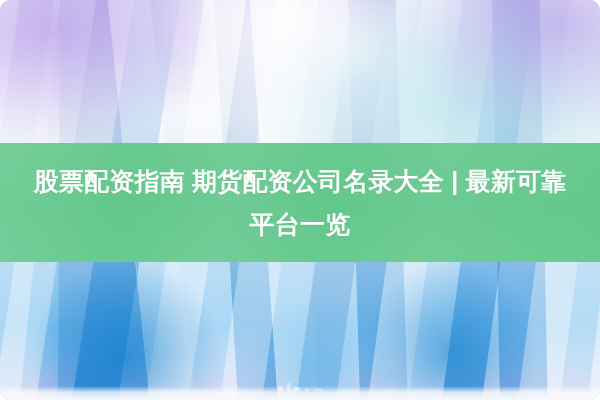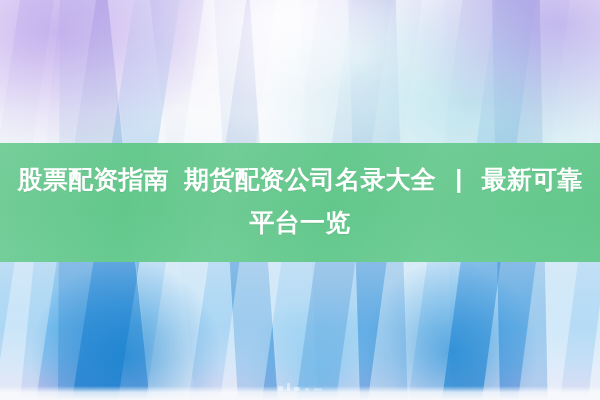--- a/index.html
+++ b/index.html
@@ -5,22 +5,23 @@
   html, body {
     margin: 0;
     padding: 0;
     background: #ffffff;
   }
   #banner {
     position: relative;
     width: 600px;
     height: 400px;
     overflow: hidden;
-    font-family: Liberation Mono, monospace;
+    font-family: Liberation Sans, sans-serif;
     background: #c9cbef;
+    border-radius: 11px;
   }
 
   
   .layer {
     position: absolute;
     inset: 0;
     pointer-events: none;
   }
   #base-gradient {
     background: linear-gradient(

